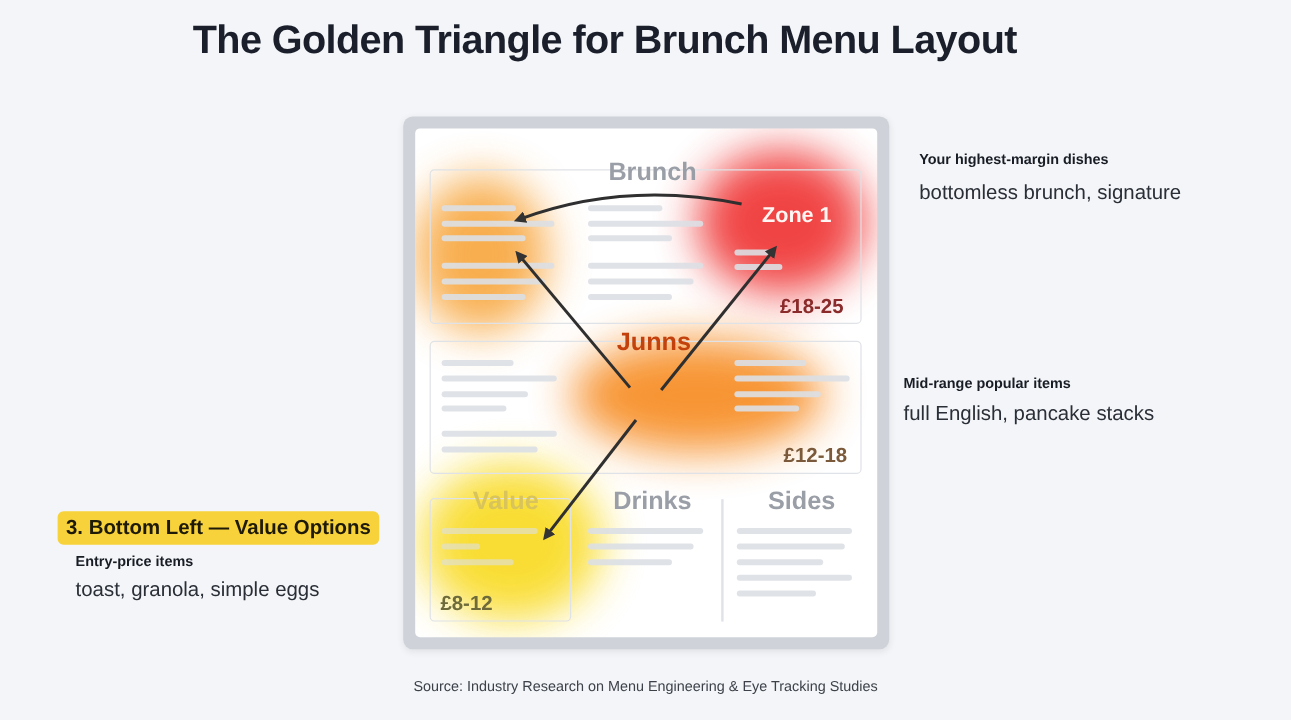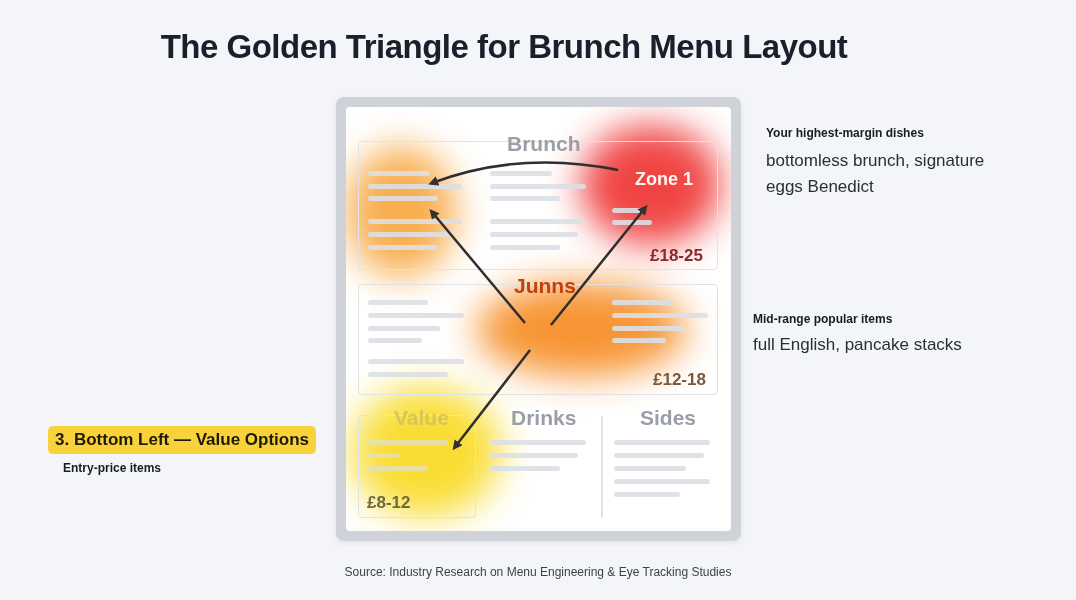--- a/index.html
+++ b/index.html
@@ -3,21 +3,21 @@
 <meta charset="utf-8">
 <style>
   html, body { margin:0; padding:0; }
   body {
     width:1076px; height:600px; overflow:hidden; position:relative;
     background:#f3f5f8;
     font-family:"Liberation Sans", "DejaVu Sans", sans-serif;
     color:#1b1f27;
   }
   .title {
-    position:absolute; left:0; top:28px; width:1008px; text-align:center;
+    position:absolute; left:0; top:14px; width:1008px; text-align:center;
     font-size:33px; font-weight:bold; letter-spacing:-0.5px; color:#1a1f2b;
   }
   .menu-frame {
     position:absolute; left:336px; top:97px; width:405px; height:444px;
     background:#cfd3d9; border-radius:8px;
     box-shadow:0 2px 6px rgba(0,0,0,0.08);
   }
   .menu-paper {
     position:absolute; left:346px; top:107px; width:385px; height:424px;
     background:#ffffff; border-radius:4px; overflow:hidden;
@@ -137,29 +137,31 @@
   <path d="M618,170 Q520,150 432,183" stroke="#2f2f2f" stroke-width="2.5" fill="none" marker-end="url(#ah)"></path>
   <line x1="525" y1="323" x2="432" y2="212" stroke="#2f2f2f" stroke-width="2.5" marker-end="url(#ah)"></line>
   <line x1="551" y1="325" x2="645" y2="208" stroke="#2f2f2f" stroke-width="2.5" marker-end="url(#ah)"></line>
   <line x1="530" y1="350" x2="455" y2="447" stroke="#2f2f2f" stroke-width="2.5" marker-end="url(#ah)"></line>
 </svg>
 
 <div class="callout" style="left:759px;top:119px;">
   <div class="c-head" style="margin-left:7px;">Your highest-margin dishes</div>
   <div class="c-body" style="margin-left:7px;">
     <div>bottomless brunch, signature</div>
-    <div>eggs Benedict</div>
   </div>
 </div>
 
 <div class="callout" style="left:715px;top:303px;">
   <div class="c-head" style="margin-left:38px;margin-top:9px;">Mid-range popular items</div>
   <div class="c-body" style="margin-left:38px;margin-top:6px;text-align:right;">
     <div>full English, pancake stacks</div>
   </div>
 </div>
 
 <div class="callout" style="left:48px;top:426px;">
   <span class="badge" style="background:#f8d23a;color:#1e1a08;">3. Bottom Left — Value Options</span>
   <div class="c-head" style="margin-left:15px;">Entry-price items</div>
+  <div class="c-body" style="margin-left:15px;margin-top:4px;">
+    <div>toast, granola, simple eggs</div>
+  </div>
 </div>
 
 <div class="source">Source: Industry Research on Menu Engineering &amp; Eye Tracking Studies</div>
 
 </body></html>

